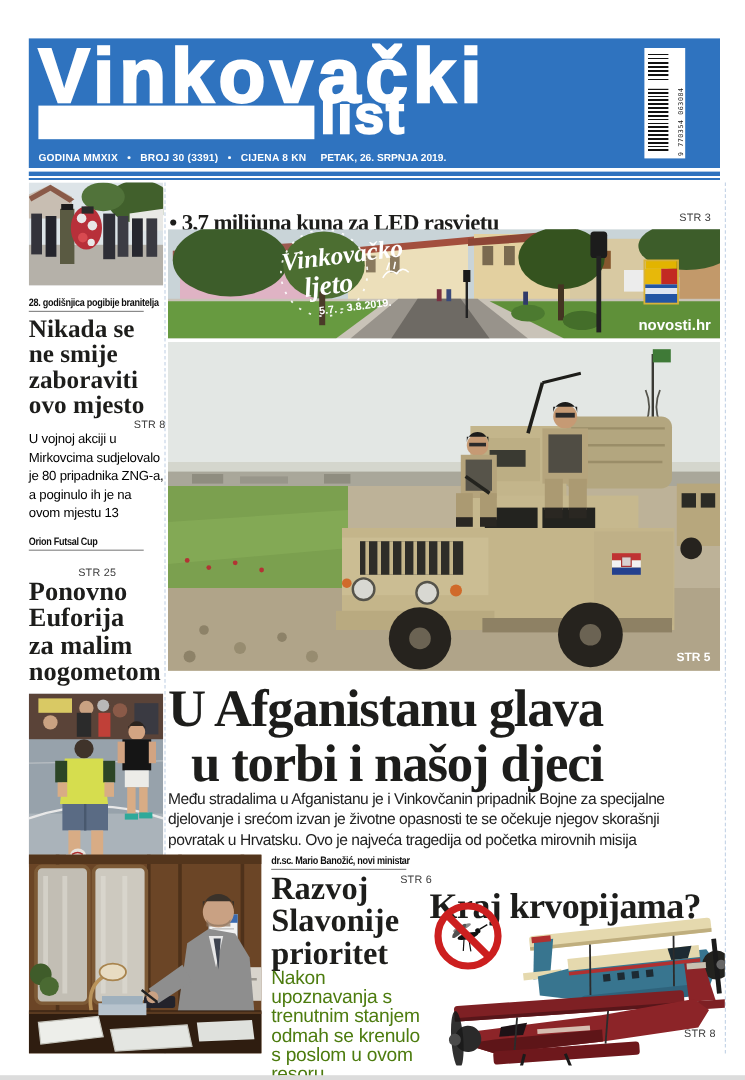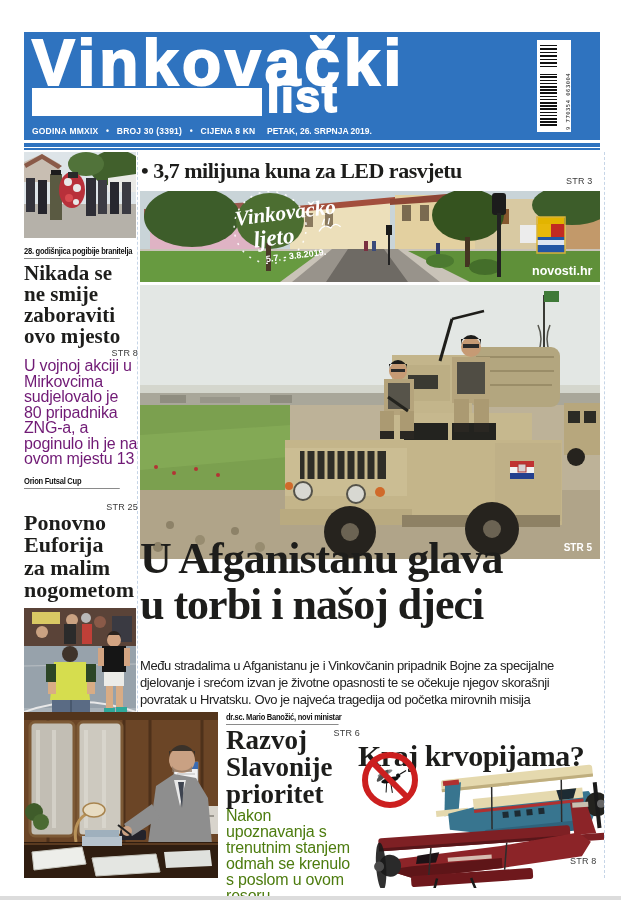--- a/index.html
+++ b/index.html
@@ -29,34 +29,34 @@
   .vguide{position:absolute;top:152px;height:726px;width:0;border-left:1px dashed #b9cbe2;opacity:.8;}
   .bottom-edge{position:absolute;left:0;top:896px;width:621px;height:4px;background:#dcdcdc;}
   
   .serifhead{font-family:"Liberation Serif",serif;font-weight:bold;color:#1d1d1b;}
   .pref{font-weight:normal;font-size:9px;color:#3b3b3b;letter-spacing:.2px;}
   .kicker{font-weight:bold;font-size:9px;letter-spacing:-.3px;color:#111;white-space:nowrap;
       transform:scaleX(.84);transform-origin:left;}
   .kicker-rule{border-bottom:1.5px solid #8a8a8a;padding-bottom:2px;margin-bottom:2px;}
   .lines{white-space:pre;}
   
-  .led-head{position:absolute;left:141px;top:140px;font-size:22px;letter-spacing:-.5px;white-space:nowrap;}
+  .led-head{position:absolute;left:141px;top:160px;font-size:19px;letter-spacing:-.5px;white-space:nowrap;}
   .led-ref{position:absolute;left:566px;top:176px;}
   
   .sidebar{position:absolute;left:24px;top:152px;width:114px;}
   .mem-head{font-size:21px;line-height:21px;margin-top:5px;}
   .mem-ref{text-align:right;margin-top:1px;}
-  .side-body{font-size:16px;line-height:15.5px;letter-spacing:-.2px;margin-top:2px;color:#701a75;}
+  .side-body{font-size:11px;line-height:15.5px;letter-spacing:-.2px;margin-top:2px;color:#000000;}
   .fut-kicker{margin-top:9px;}
-  .fut-ref{text-align:right;margin-top:13px;}
+  .fut-ref{text-align:center;margin-top:13px;}
   .fut-head{font-size:22px;line-height:22.5px;margin-top:0px;}
   
   .banner-wrap{position:absolute;left:140px;top:191px;width:460px;height:91px;}
   .mainphoto-wrap{position:absolute;left:140px;top:285px;width:460px;height:274px;}
-  .main-head{position:absolute;left:140px;top:536px;font-size:44px;line-height:46px;letter-spacing:-1px;}
+  .main-head{position:absolute;left:140px;top:568px;font-size:44px;line-height:46px;letter-spacing:-1px;text-align:right;}
   .deck{position:absolute;left:140px;top:657px;font-size:13px;line-height:17px;letter-spacing:-.4px;color:#222;}
   
   .ministerphoto-wrap{position:absolute;left:24px;top:712px;width:194px;height:166px;}
   .minister{position:absolute;left:226px;top:712px;width:134px;}
   .min-ref{position:absolute;right:0;top:16px;}
   .min-head{font-size:27px;line-height:27px;margin-top:3px;}
   .min-body{font-size:16px;line-height:16px;letter-spacing:-.2px;margin-top:5px;color:#4d7c0f;}
   .mosq-head{position:absolute;left:358px;top:714px;font-size:30px;letter-spacing:-.5px;white-space:nowrap;}
   .planes-wrap{position:absolute;left:352px;top:748px;width:252px;height:140px;}
   .mosq-ref{position:absolute;left:570px;top:856px;}

